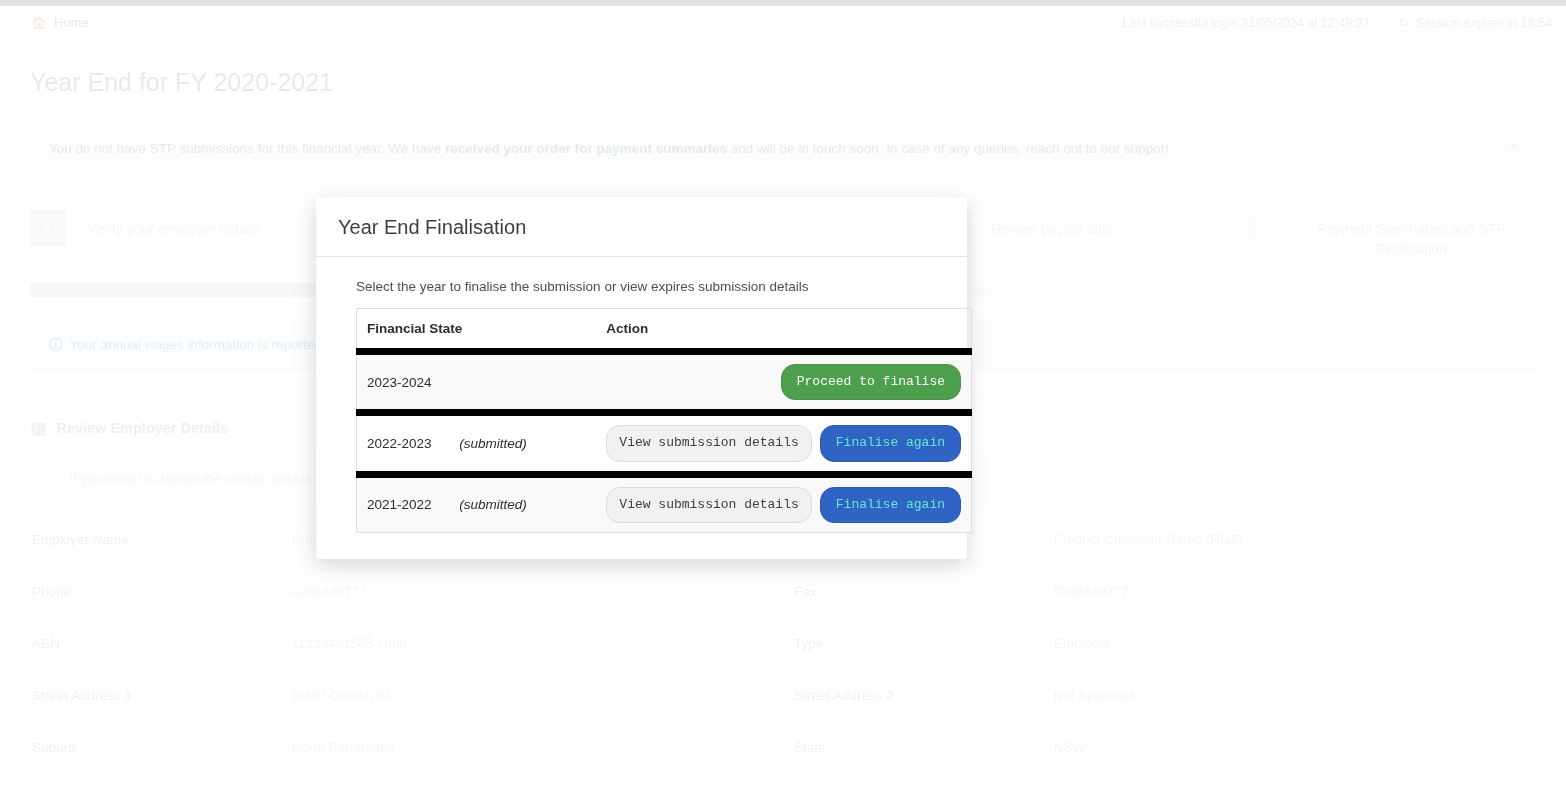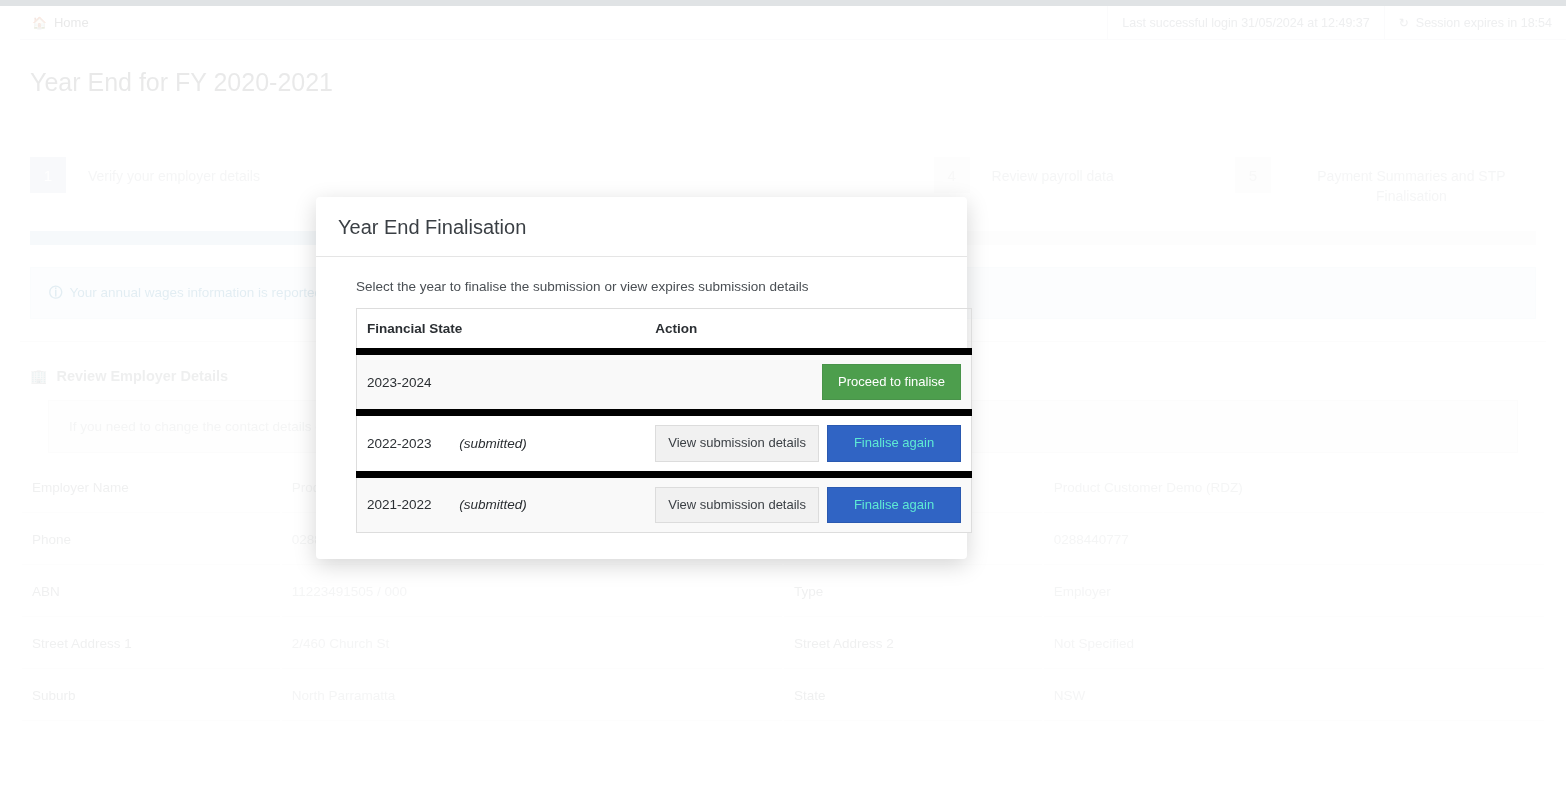--- a/index.html
+++ b/index.html
@@ -234,25 +234,25 @@
   .fy-year em { font-style: italic; margin-left: 24px; }
   .td-actions {
     text-align: right;
     white-space: nowrap;
     padding-right: 10px;
   }
   .btn {
     display: inline-block;
     font-size: 13px;
     padding: 8px 13px;
-    border-radius: 0;
+    border-radius: 14px;
     border: 1px solid transparent;
     line-height: 1.25;
     cursor: pointer;
-    font-family: Liberation Sans, sans-serif;
+    font-family: Liberation Mono, monospace;
   }
   .btn-success {
     background: #4d9e4d;
     border-color: #49934a;
     color: #ffffff;
     padding: 9px 15px;
   }
   .btn-primary {
     background: #3064c4;
     border-color: #2a59b0;
@@ -285,20 +285,24 @@
     <div class="nav-info last">
       <span class="refresh-icon">↻</span>
       <span>Session expires in 18:54</span>
     </div>
   </div>
 
   <div class="page-body">
 
     <h1 class="page-title">Year End for FY 2020-2021</h1>
 
+    <div class="alert-success">
+      <span>You do not have STP submissions for this financial year. We have </span><b>received your order for payment summaries</b><span> and will be in touch soon. In case of any queries, reach out to our support</span>
+      <span class="alert-close">×</span>
+    </div>
 
     <div class="stepper">
       <div class="step">
         <div class="step-num">1</div>
         <div class="step-label">Verify your employer details</div>
       </div>
       <div class="step">
         <div class="step-label"></div>
       </div>
       <div class="step">

